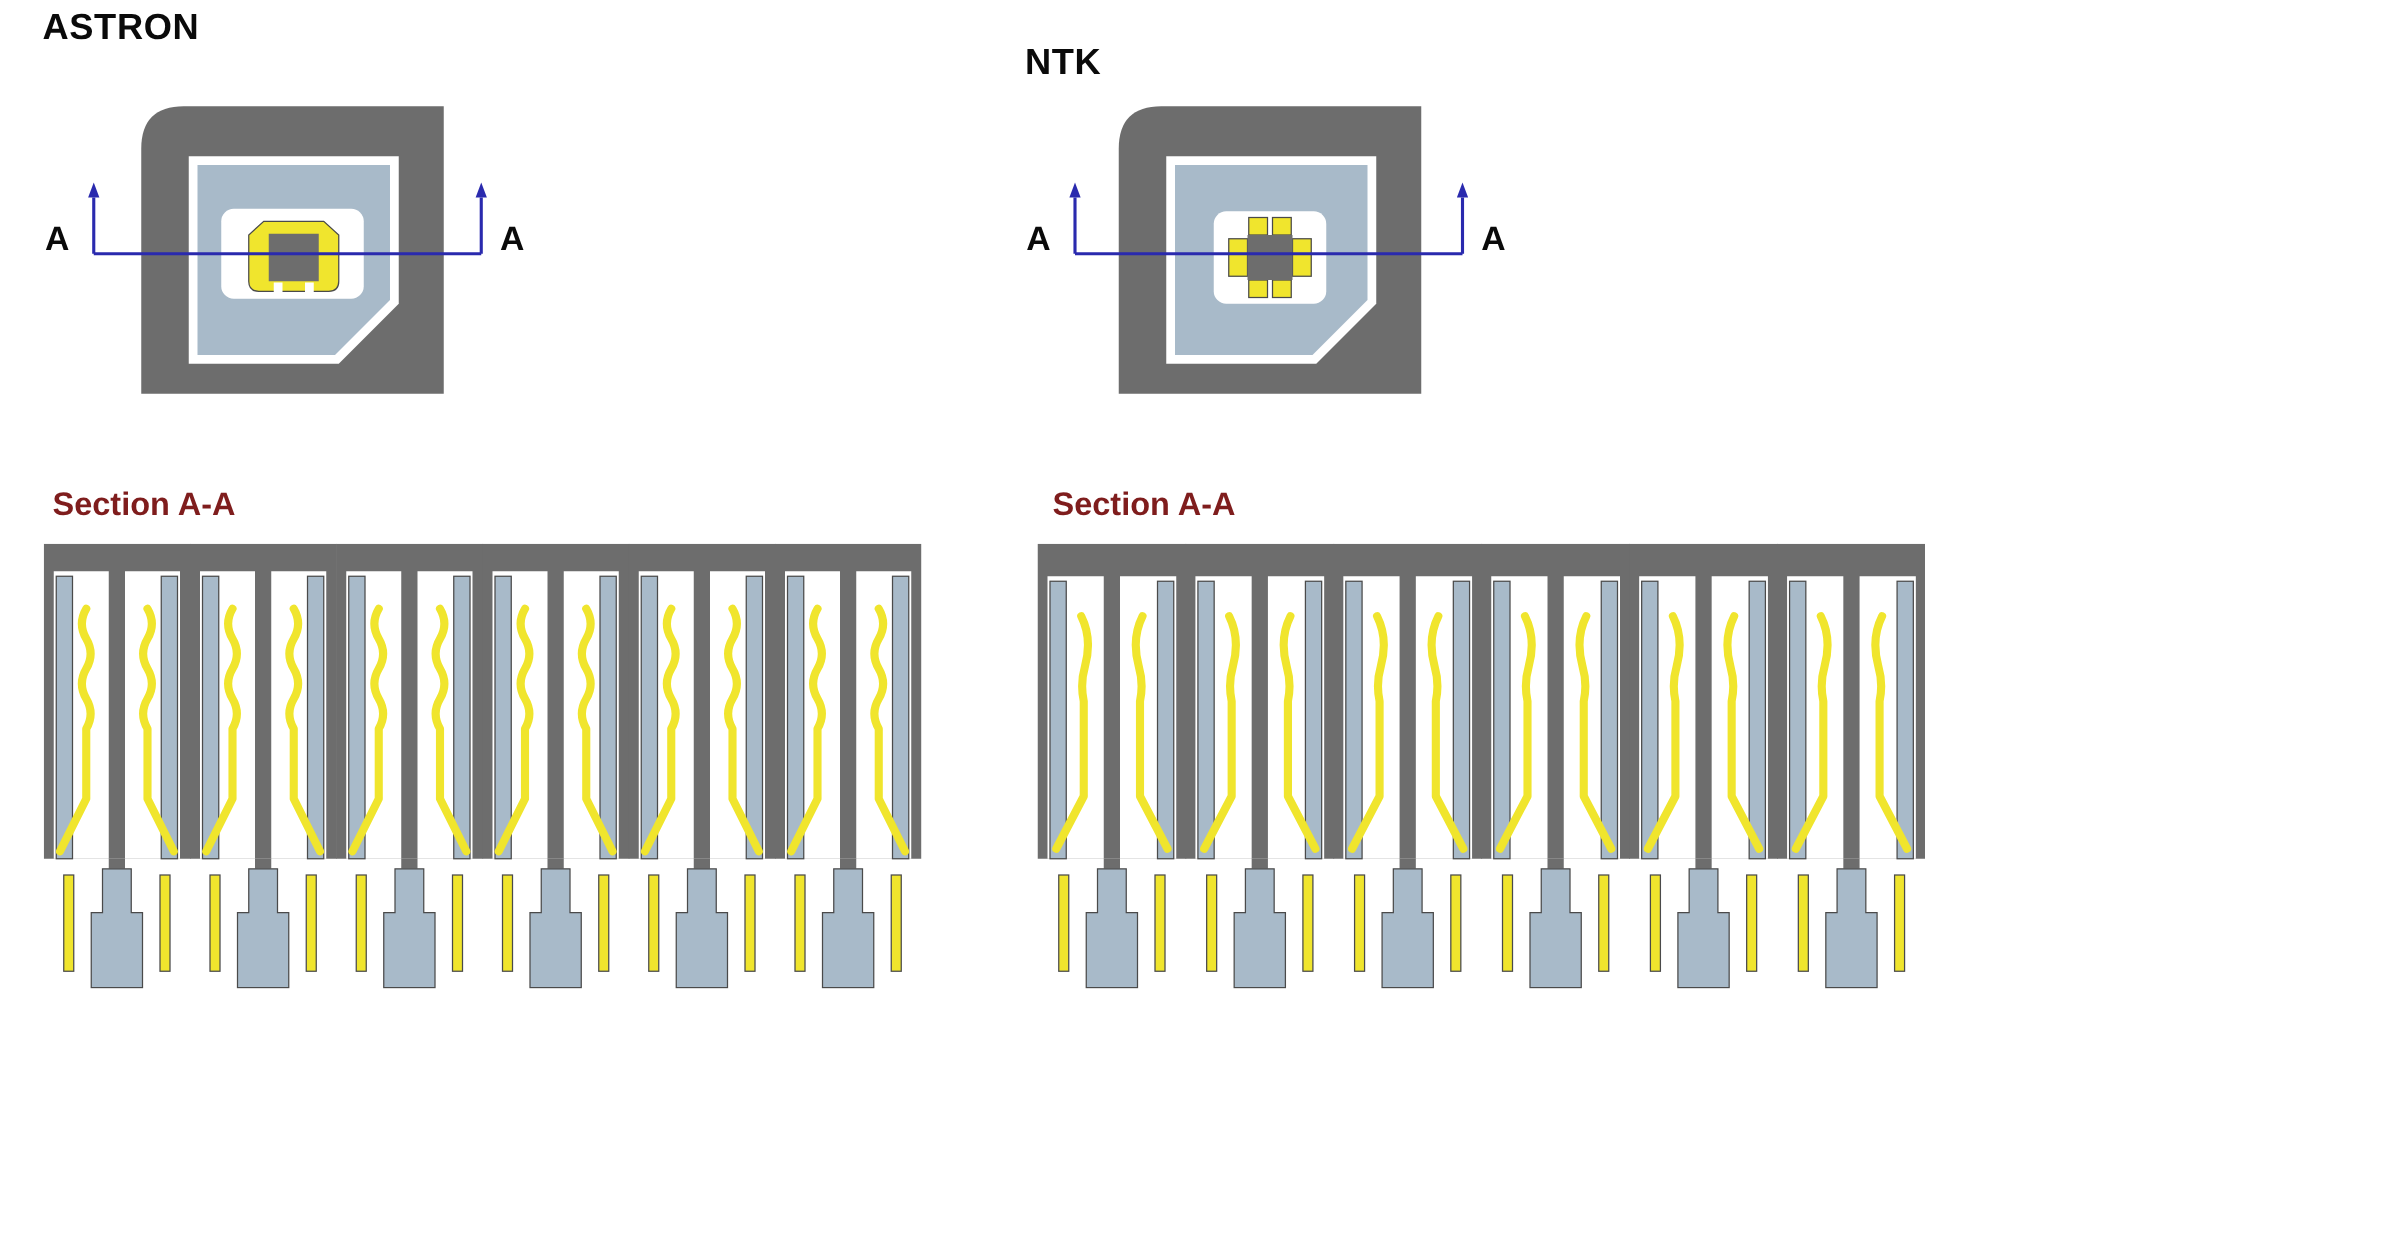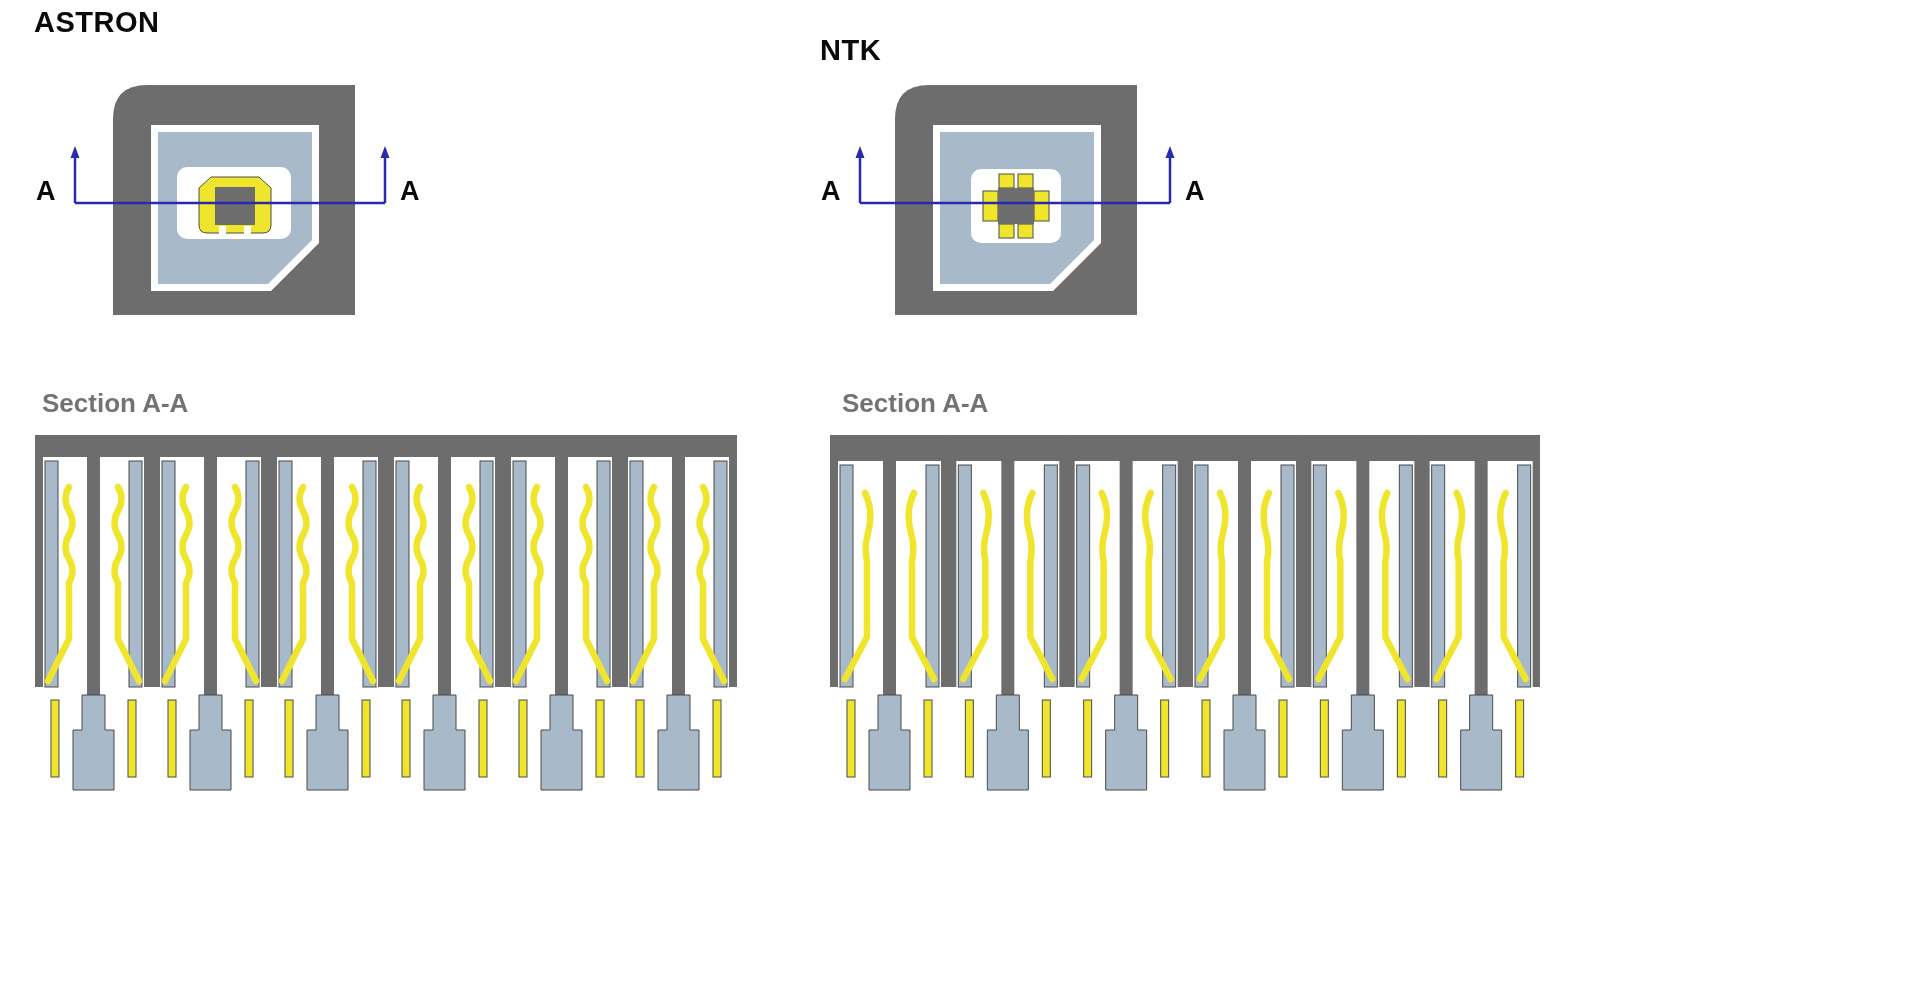--- a/index.html
+++ b/index.html
@@ -24,21 +24,21 @@
     letter-spacing: 0.5px;
   }
   .cut-label {
     font-size: 27px;
     font-weight: bold;
     color: #0a0a0a;
   }
   .section-label {
     font-size: 26px;
     font-weight: bold;
-    color: #737373;
+    color: #7f1d1d;
   }
   svg { display: block; }
   .fill-gray   { fill: var(--housing-gray); }
   .fill-white  { fill: #ffffff; }
   .fill-blue   { fill: var(--pin-blue); stroke: var(--outline-dark); stroke-width: 1; }
   .fill-blue-noline { fill: var(--pin-blue); }
   .fill-yellow { fill: var(--contact-yellow); stroke: var(--outline-dark); stroke-width: 1; }
   .contact {
     stroke: var(--contact-yellow);
     stroke-width: 6.5;

